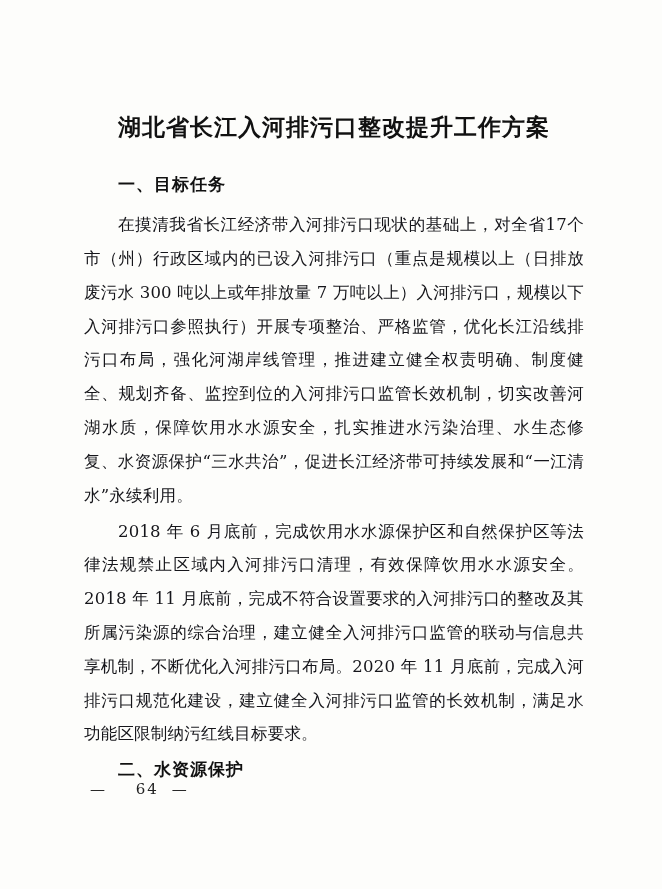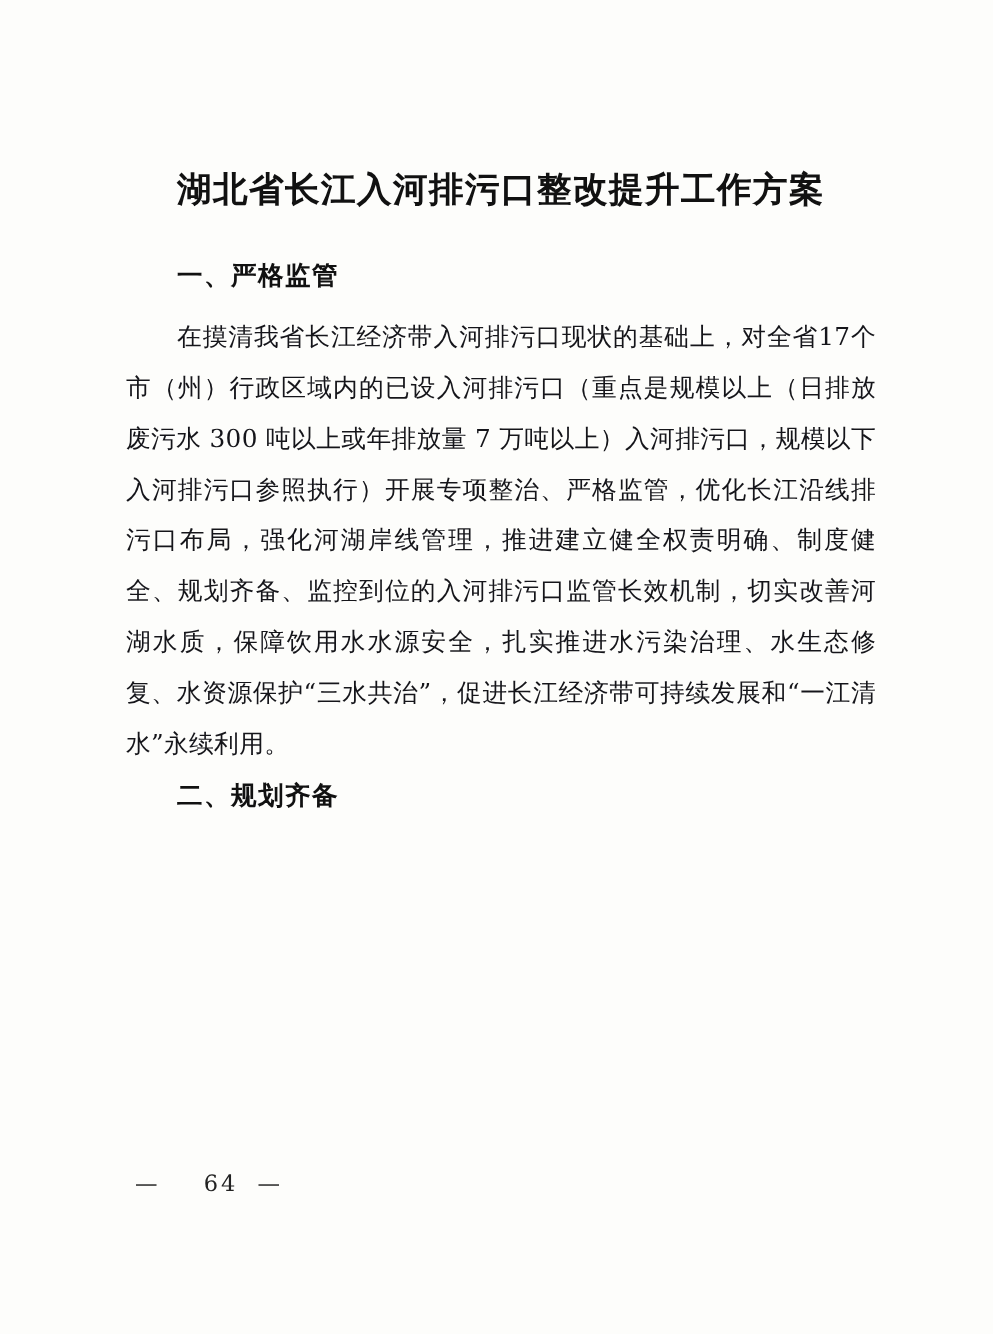--- a/index.html
+++ b/index.html
@@ -79,26 +79,27 @@
 </style>
 </head>
 <body>
 
 <div class="page">
 
   <div class="content">
 
     <h1 class="doc-title">湖北省长江入河排污口整改提升工作方案</h1>
 
-    <h2 class="section-heading">一、严格监管</h2>
+    <h2 class="section-heading">一、目标任务</h2>
 
     <p class="para">在摸清我省长江经济带入河排污口现状的基础上，对全省17个市（州）行政区域内的已设入河排污口（重点是规模以上（日排放废污水 300 吨以上或年排放量 7 万吨以上）入河排污口，规模以下入河排污口参照执行）开展专项整治、严格监管，优化长江沿线排污口布局，强化河湖岸线管理，推进建立健全权责明确、制度健全、规划齐备、监控到位的入河排污口监管长效机制，切实改善河湖水质，保障饮用水水源安全，扎实推进水污染治理、水生态修复、水资源保护“三水共治”，促进长江经济带可持续发展和“一江清水”永续利用。</p>
 
+    <p class="para">2018 年 6 月底前，完成饮用水水源保护区和自然保护区等法律法规禁止区域内入河排污口清理，有效保障饮用水水源安全。2018 年 11 月底前，完成不符合设置要求的入河排污口的整改及其所属污染源的综合治理，建立健全入河排污口监管的联动与信息共享机制，不断优化入河排污口布局。2020 年 11 月底前，完成入河排污口规范化建设，建立健全入河排污口监管的长效机制，满足水功能区限制纳污红线目标要求。</p>
 
-    <h2 class="section-heading">二、规划齐备</h2>
+    <h2 class="section-heading">二、水资源保护</h2>
 
   </div>
 
   <div class="footer">
     <span class="dash">—</span>
     <span class="pageno">64</span>
     <span class="dash">—</span>
   </div>
 
 </div>

